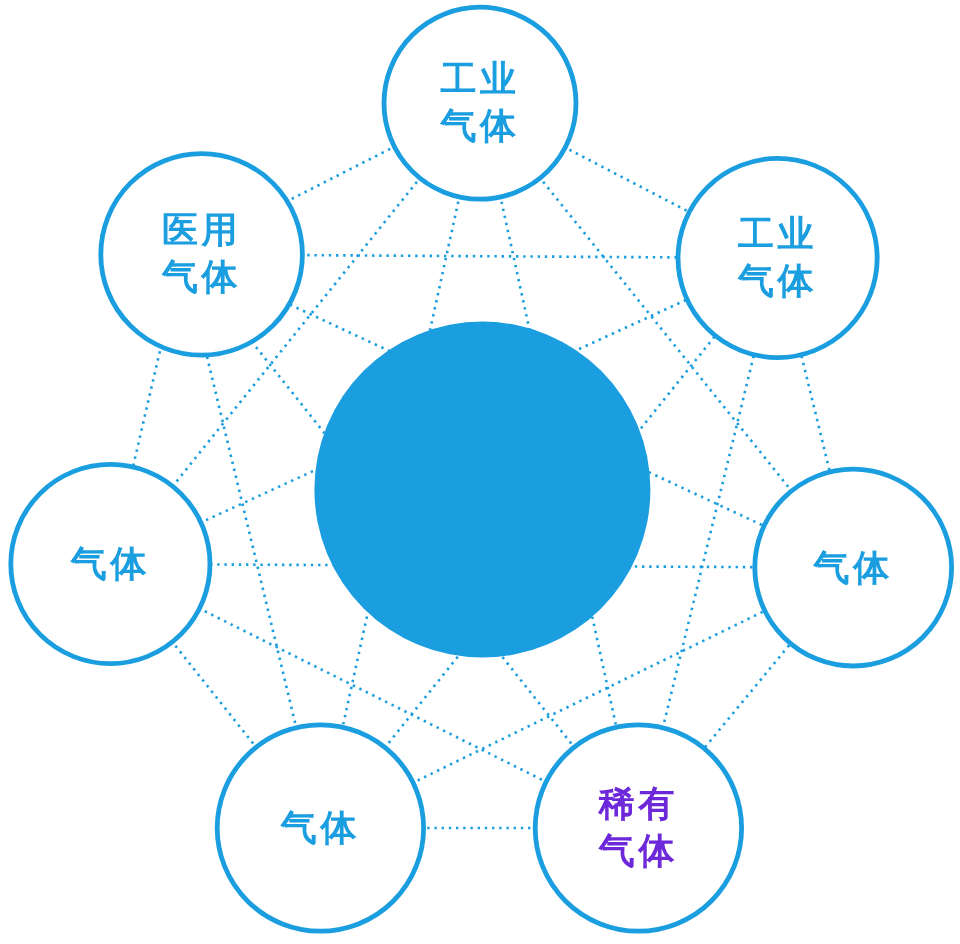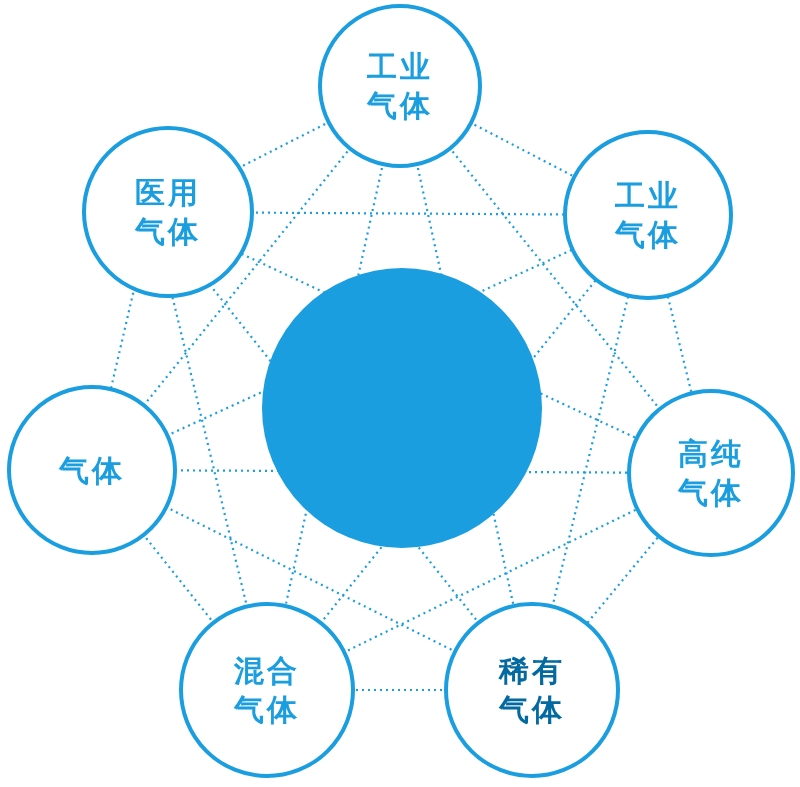--- a/index.html
+++ b/index.html
@@ -73,29 +73,27 @@
     </svg>
 <div class="node" style="left: 318px; top: 4px; width: 164px; height: 164px; border: 4px solid rgb(26, 158, 223); color: rgb(26, 158, 223); font-size: 30px;">
       <span class="node-line">工业</span>
       <span class="node-line">气体</span>
     </div>
     <div class="node" style="left: 563px; top: 130px; width: 170px; height: 170px; border: 4px solid rgb(26, 158, 223); color: rgb(26, 158, 223); font-size: 30px;">
       <span class="node-line">工业</span>
       <span class="node-line">气体</span>
     </div>
     <div class="node" style="left: 627px; top: 389px; width: 168px; height: 168px; border: 4px solid rgb(26, 158, 223); color: rgb(26, 158, 223); font-size: 30px;">
-      <span class="node-line">高纯</span>
       <span class="node-line">气体</span>
     </div>
-    <div class="node" style="left: 444px; top: 602px; width: 176px; height: 176px; border: 4px solid rgb(26, 158, 223); color: #0369a1; font-size: 30px;">
+    <div class="node" style="left: 444px; top: 602px; width: 176px; height: 176px; border: 4px solid rgb(26, 158, 223); color: #6d28d9; font-size: 30px;">
       <span class="node-line">稀有</span>
       <span class="node-line">气体</span>
     </div>
     <div class="node" style="left: 179px; top: 602px; width: 176px; height: 176px; border: 4px solid rgb(26, 158, 223); color: rgb(26, 158, 223); font-size: 30px;">
-      <span class="node-line">混合</span>
       <span class="node-line">气体</span>
     </div>
     <div class="node" style="left: 7px; top: 385px; width: 170px; height: 170px; border: 4px solid rgb(26, 158, 223); color: rgb(26, 158, 223); font-size: 30px;">
       <span class="node-line">气体</span>
     </div>
     <div class="node" style="left: 82px; top: 126px; width: 172px; height: 172px; border: 4px solid rgb(26, 158, 223); color: rgb(26, 158, 223); font-size: 30px;">
       <span class="node-line">医用</span>
       <span class="node-line">气体</span>
     </div>
   </div>

